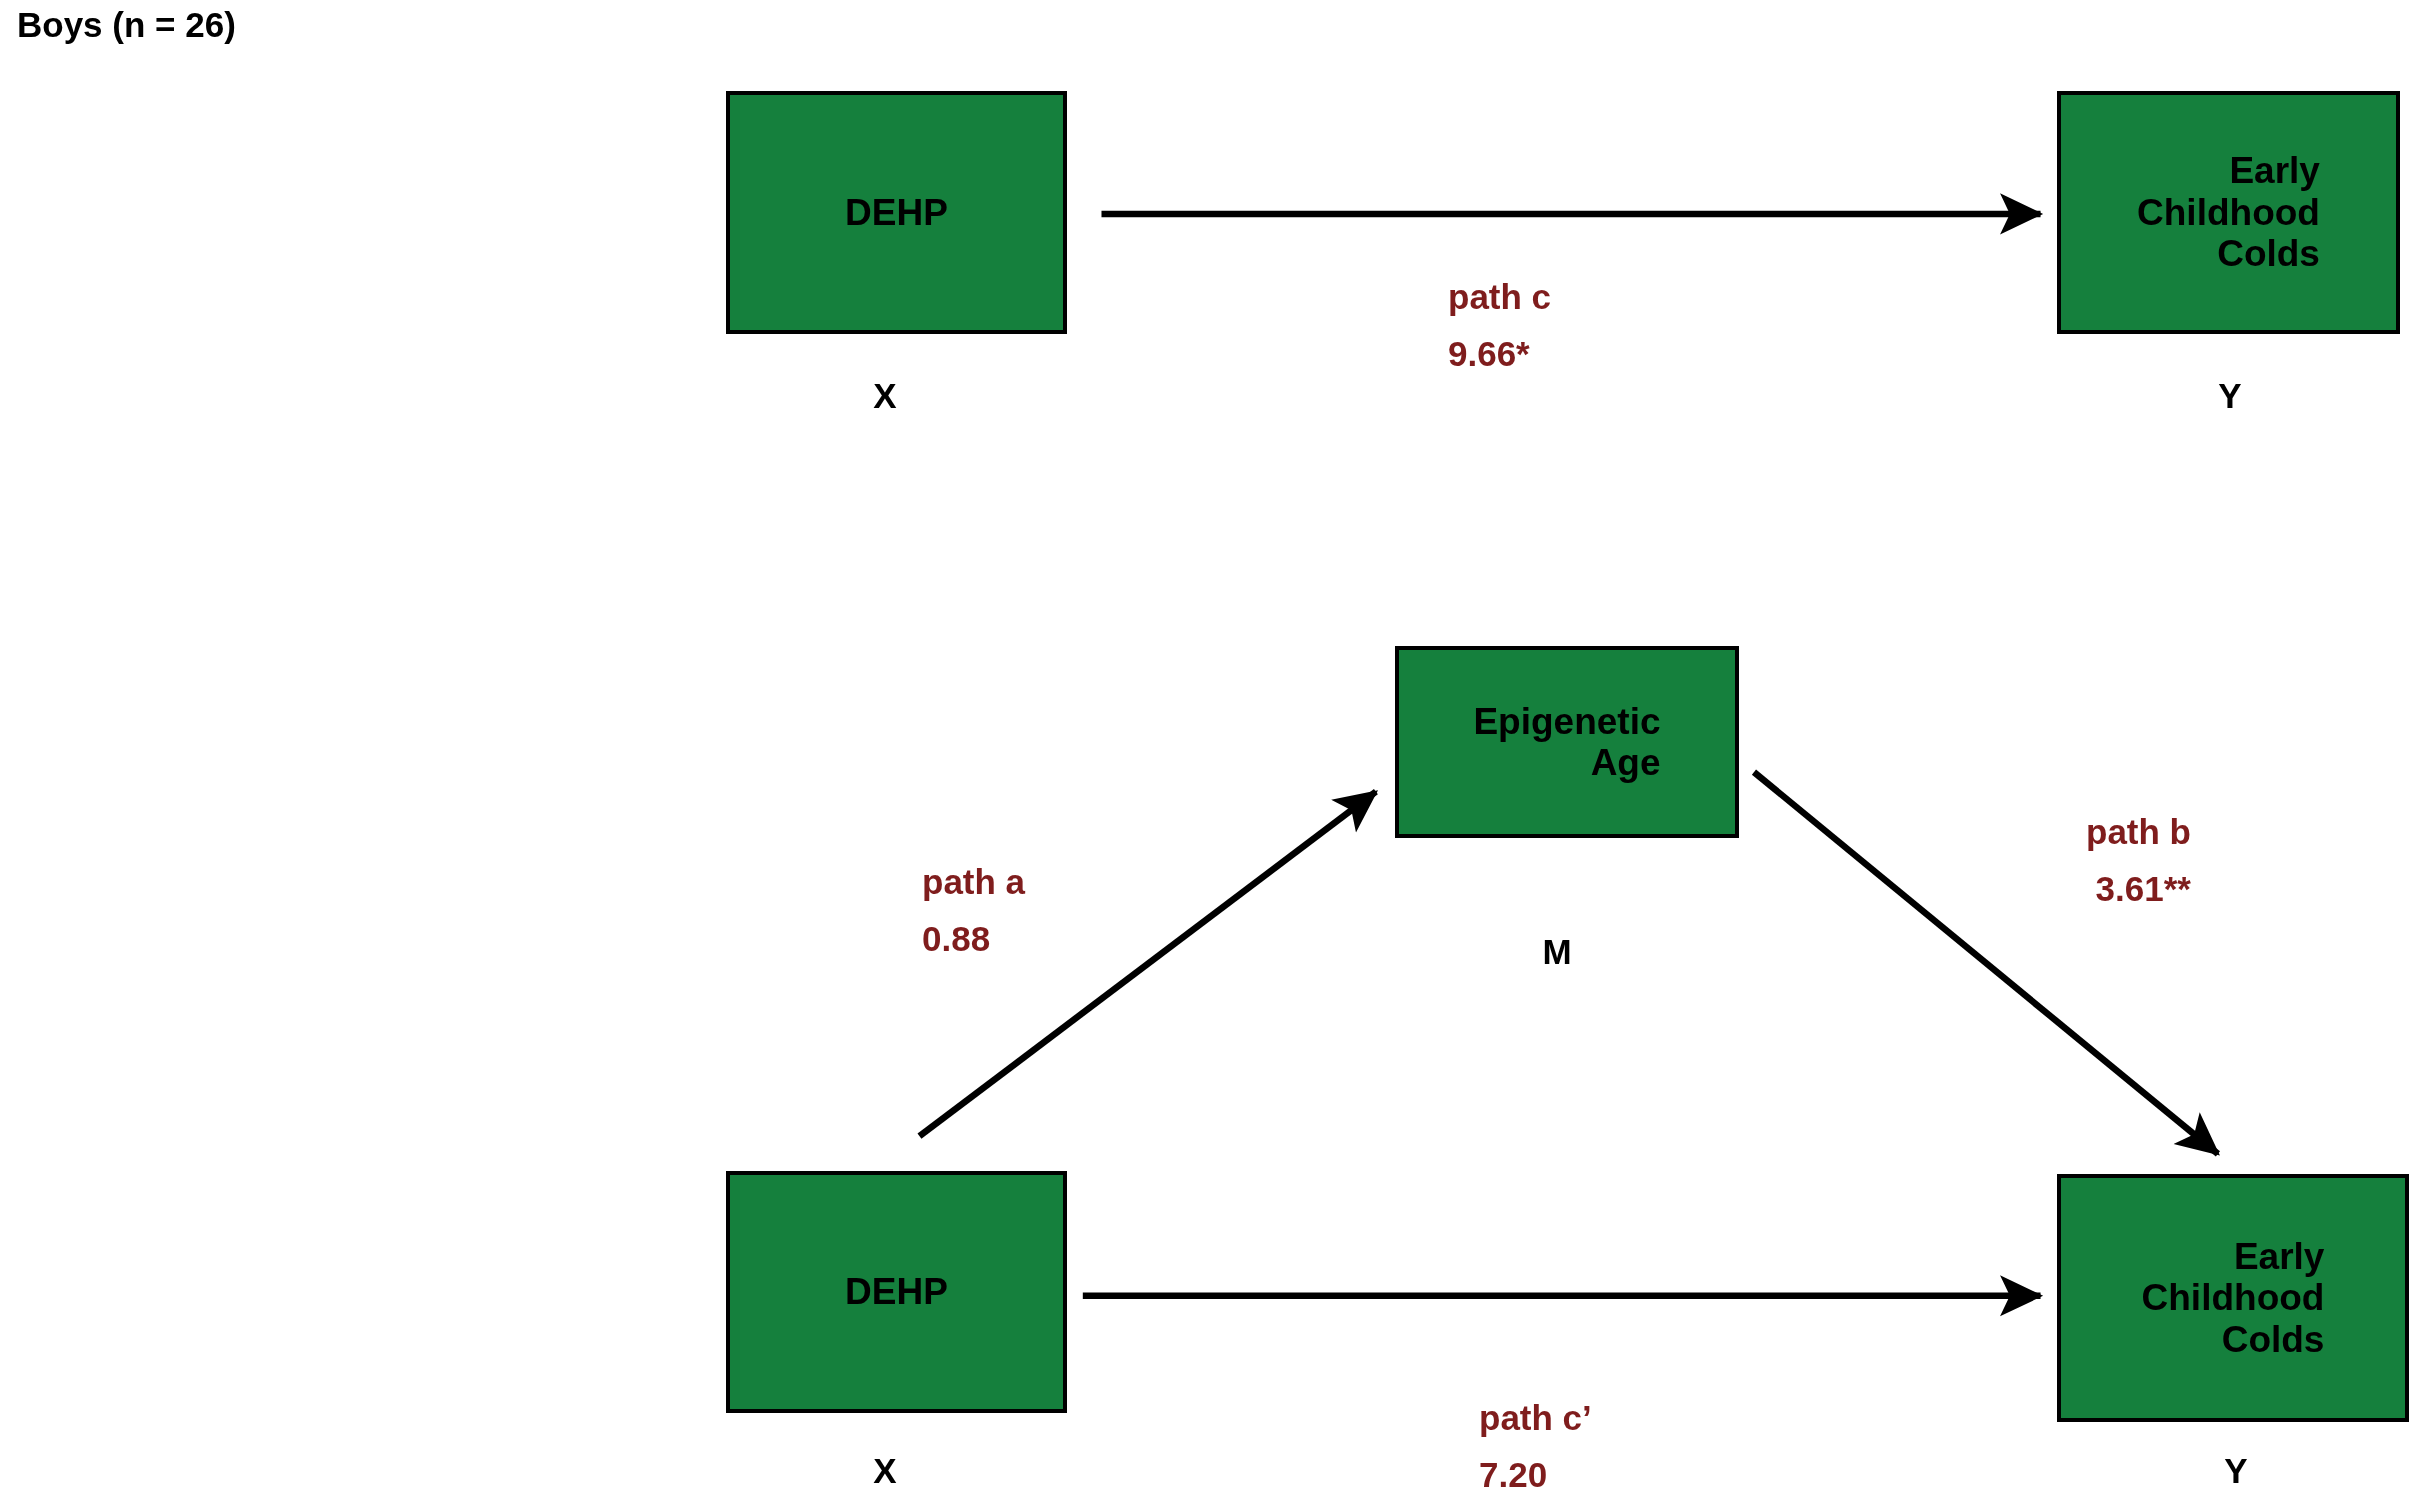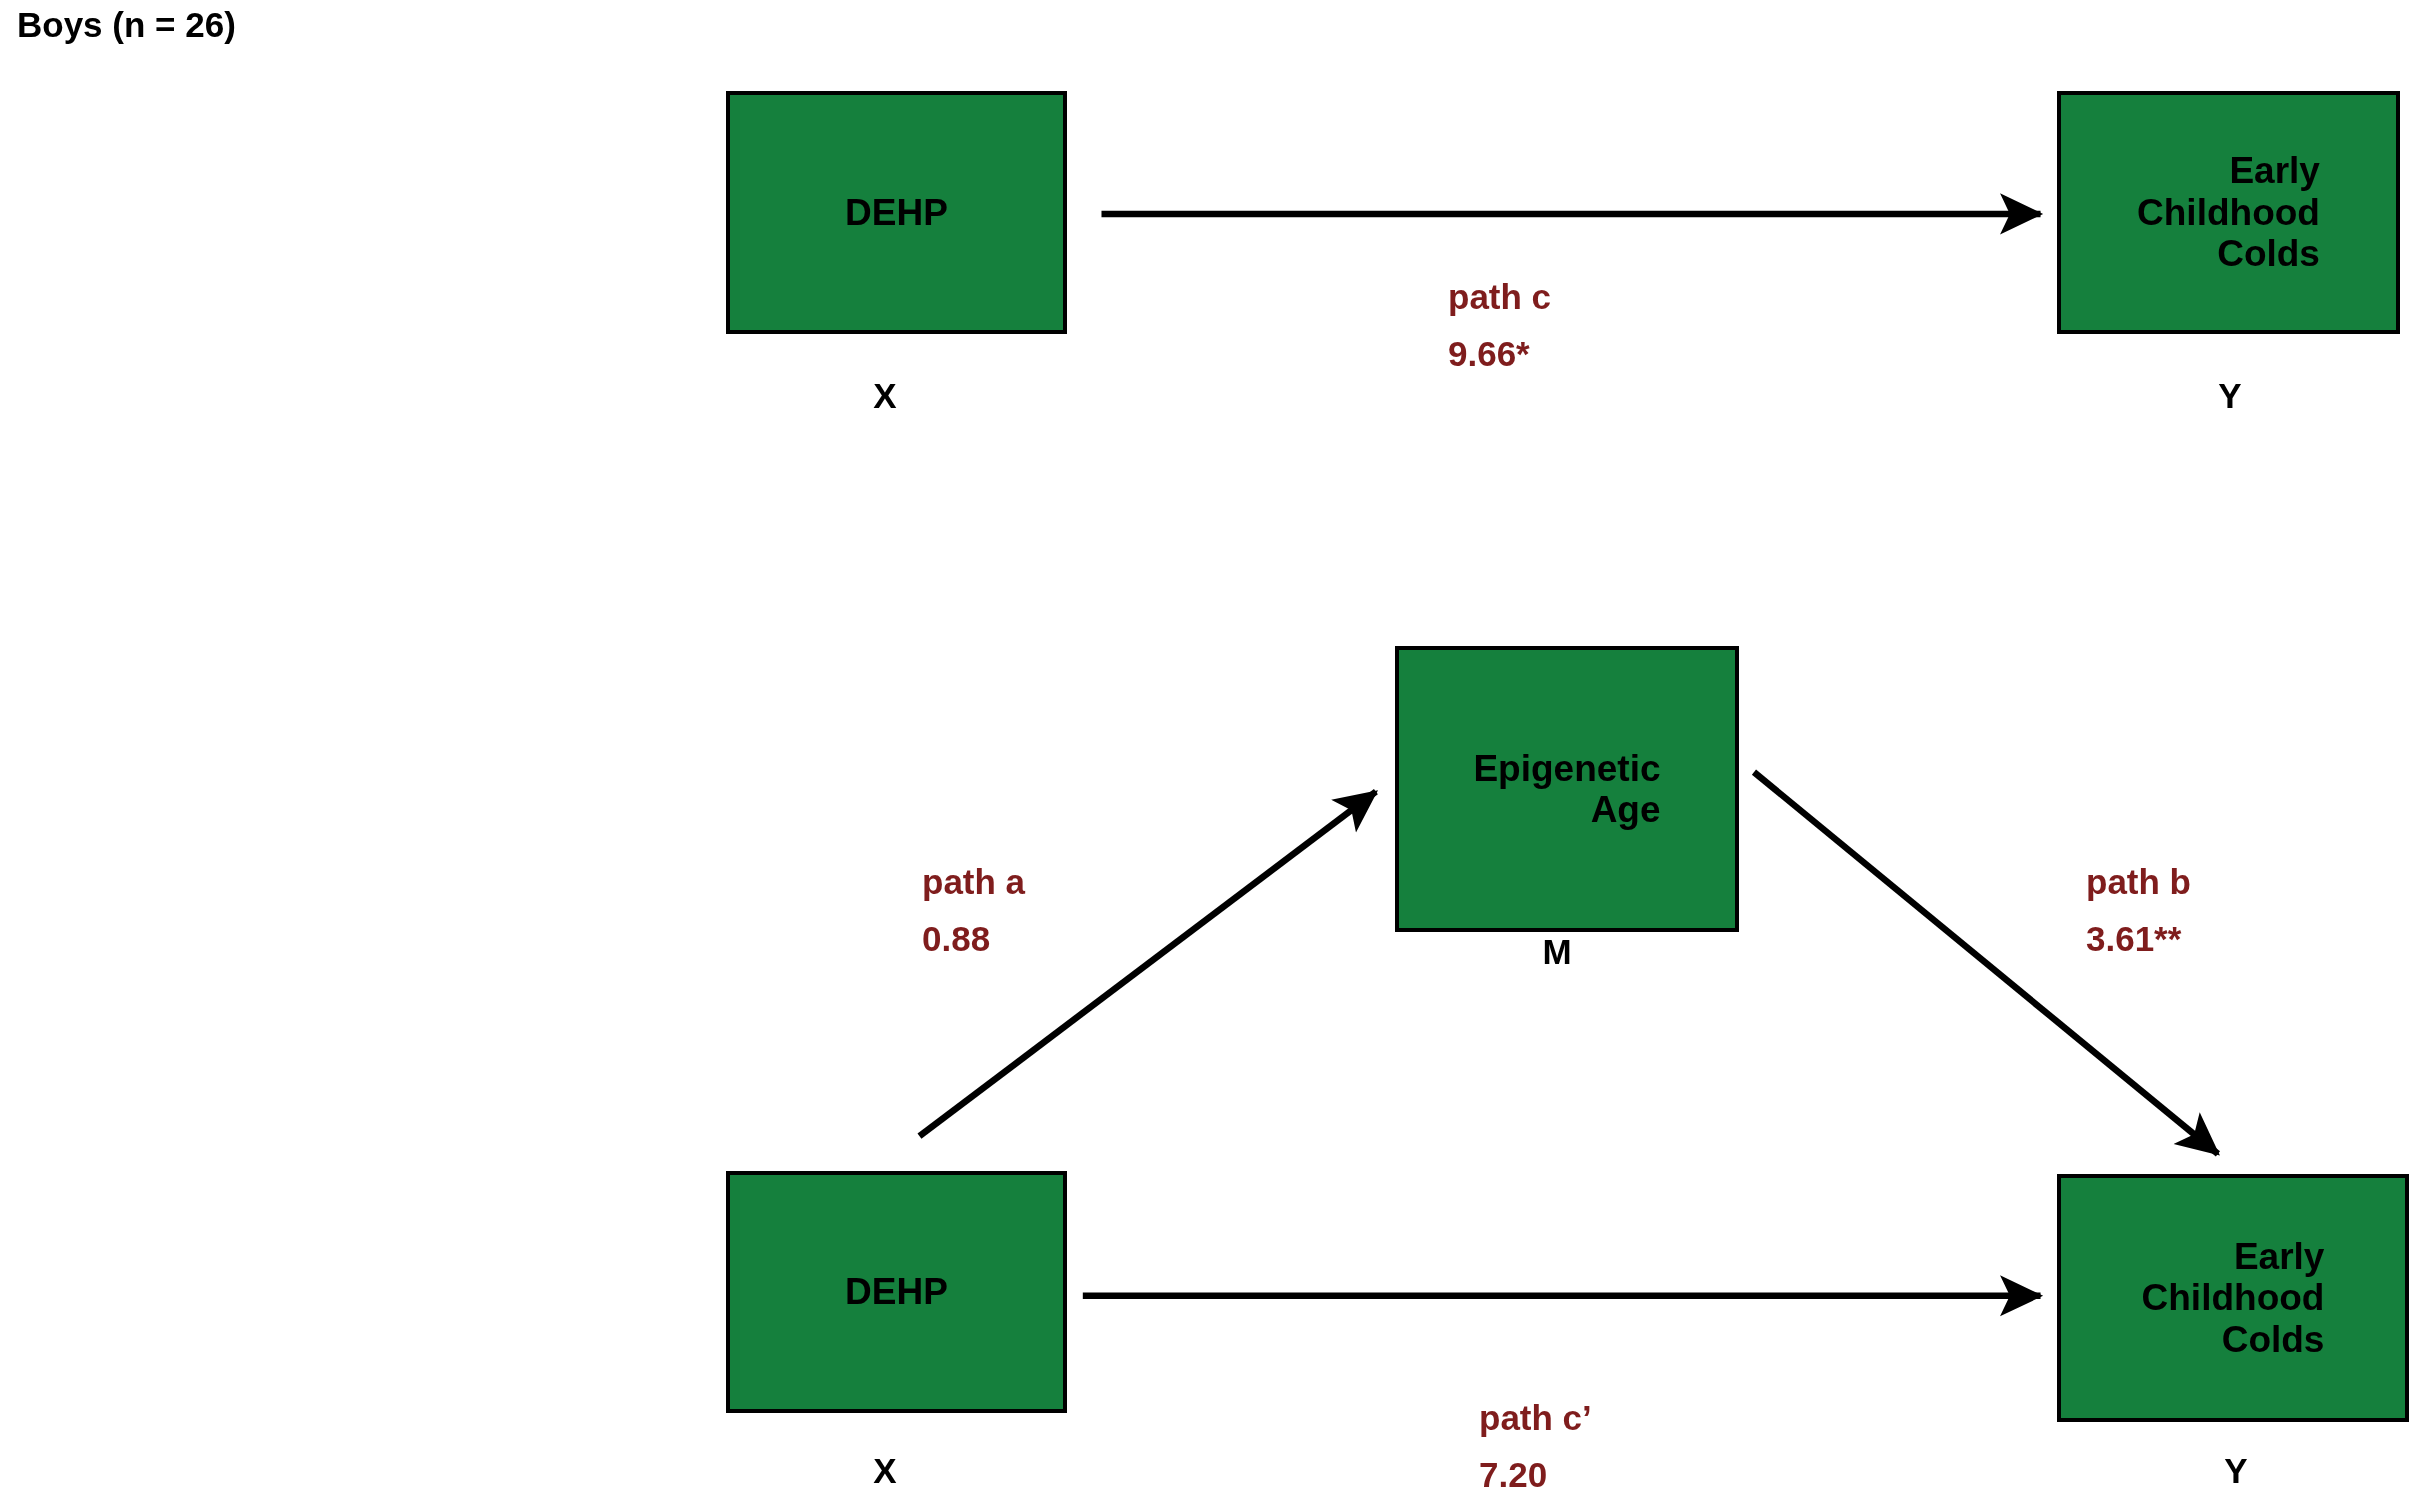--- a/index.html
+++ b/index.html
@@ -67,35 +67,35 @@
     top: 0;
     width: 2413px;
     height: 1505px;
     pointer-events: none;
     overflow: visible;
   }
 
   
   #box-dehp-top   { left: 726px;  top: 91px;   width: 341px; height: 243px; }
   #box-colds-top  { left: 2057px; top: 91px;   width: 343px; height: 243px; }
-  #box-epi        { left: 1395px; top: 646px;  width: 344px; height: 286px; }
+  #box-epi        { left: 1395px; top: 646px;  width: 344px; height: 192px; }
   #box-dehp-bot   { left: 726px;  top: 1171px; width: 341px; height: 242px; }
   #box-colds-bot  { left: 2057px; top: 1174px; width: 352px; height: 248px; }
 
   
   #role-x-top  { left: 885px;  top: 376px; }
   #role-y-top  { left: 2230px; top: 376px; }
   #role-m      { left: 1557px; top: 932px; }
   #role-x-bot  { left: 885px;  top: 1451px; }
   #role-y-bot  { left: 2236px; top: 1451px; }
 
   
   #label-path-c  { left: 1448px; top: 269px; }
   #label-path-a  { left: 922px;  top: 854px; }
-  #label-path-b  { left: 2086px; top: 854px; }
+  #label-path-b  { left: 2086px; top: 804px; text-align: right; }
   #label-path-cp { left: 1479px; top: 1354px; margin-top: 36px; }
 </style>
 </head>
 <body>
 
 <div id="canvas">
 
   <div class="panel-title">Boys (n = 26)</div>
 
   <svg class="edges" viewBox="0 0 2585 1612" xmlns="http://www.w3.org/2000/svg">

